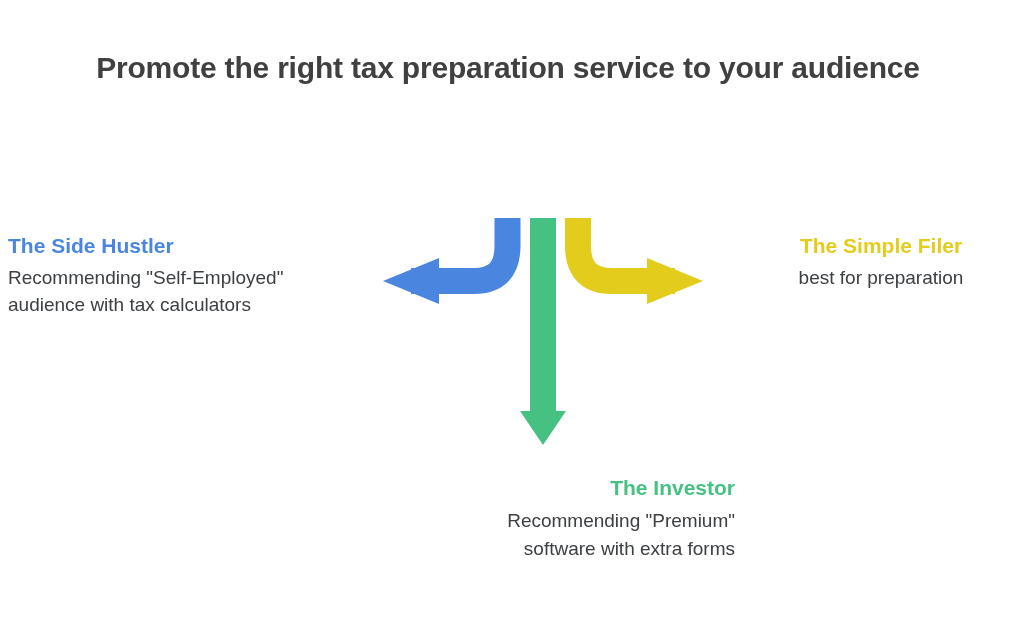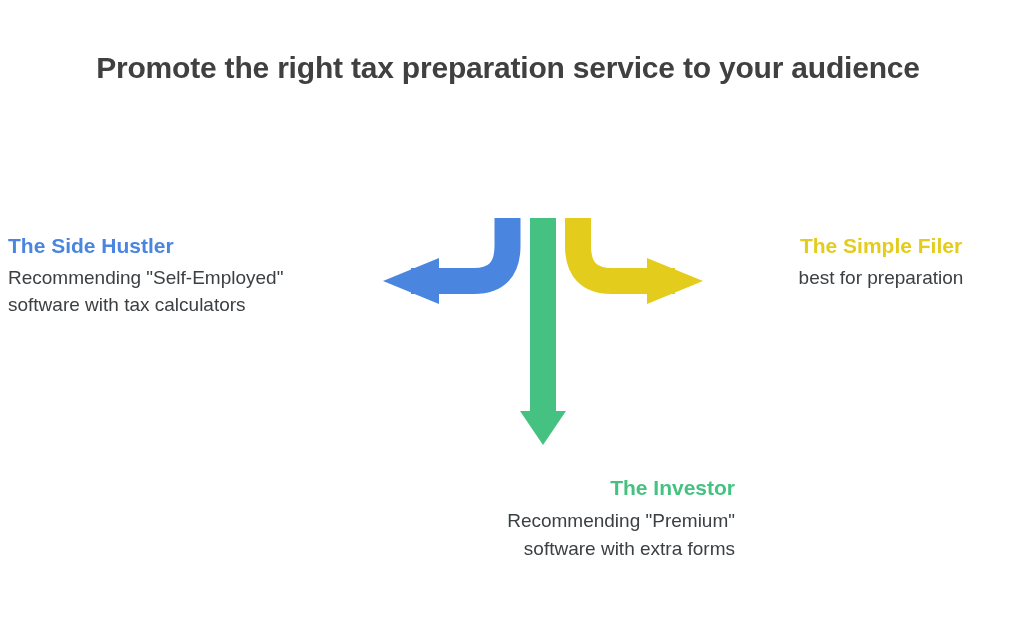--- a/index.html
+++ b/index.html
@@ -117,21 +117,21 @@
       <g>
         <path d="M 578,218 L 578,246 Q 578,281 611.5,281 L 675,281" fill="none" stroke="#e3cc1b" stroke-width="26" stroke-linecap="butt"></path>
         <polygon points="703,281 647,258 647,304" fill="#e3cc1b"></polygon>
       </g>
     </svg>
 
   <div class="branch" id="branch-left">
     <div class="branch-heading" style="color: rgb(74, 134, 224);">The Side Hustler</div>
     <div class="branch-desc">
       <span class="desc-line">Recommending "Self-Employed"</span>
-      <span class="desc-line">software with tax calculators</span>
+      <span class="desc-line">audience with tax calculators</span>
     </div>
   </div>
 
   <div class="branch" id="branch-right">
     <div class="branch-heading" style="color: rgb(227, 204, 27);">The Simple Filer</div>
     <div class="branch-desc">
       <span class="desc-line">best for preparation</span>
     </div>
   </div>
 

